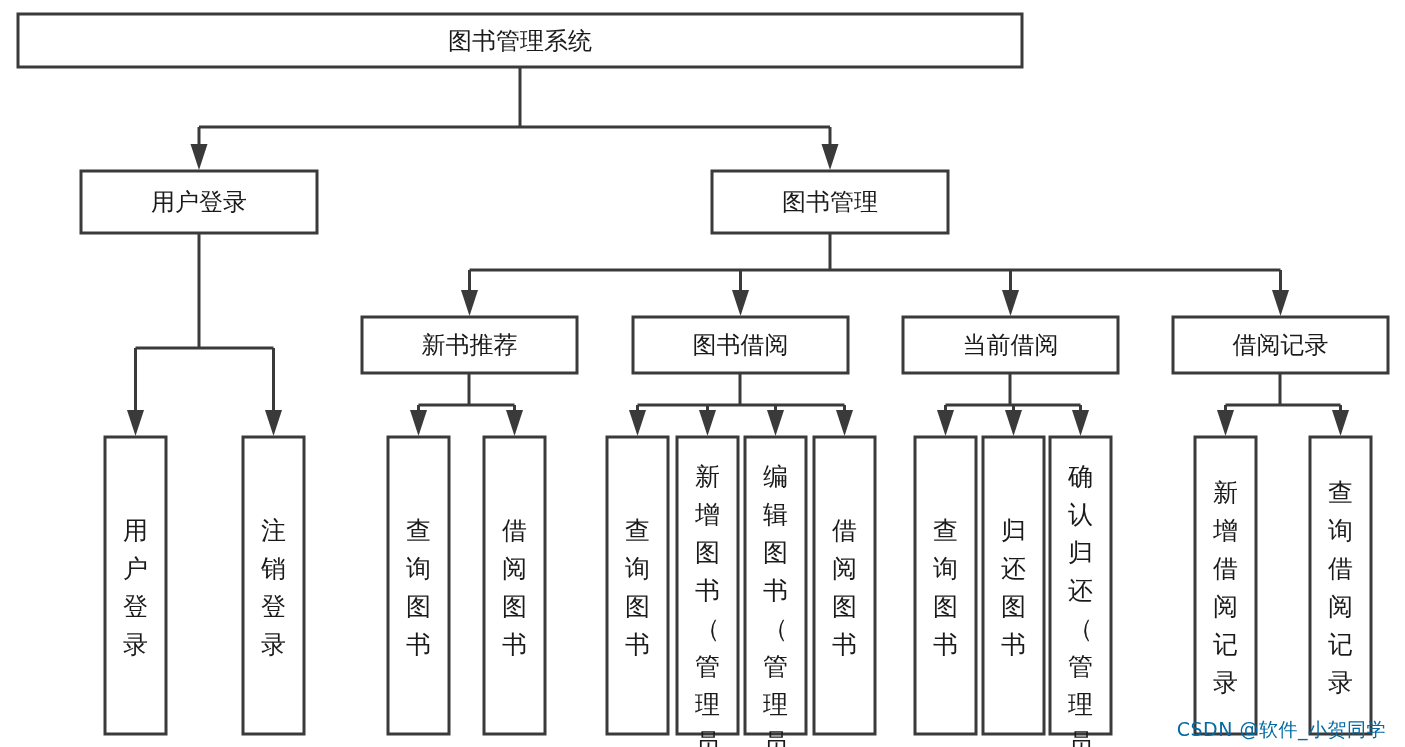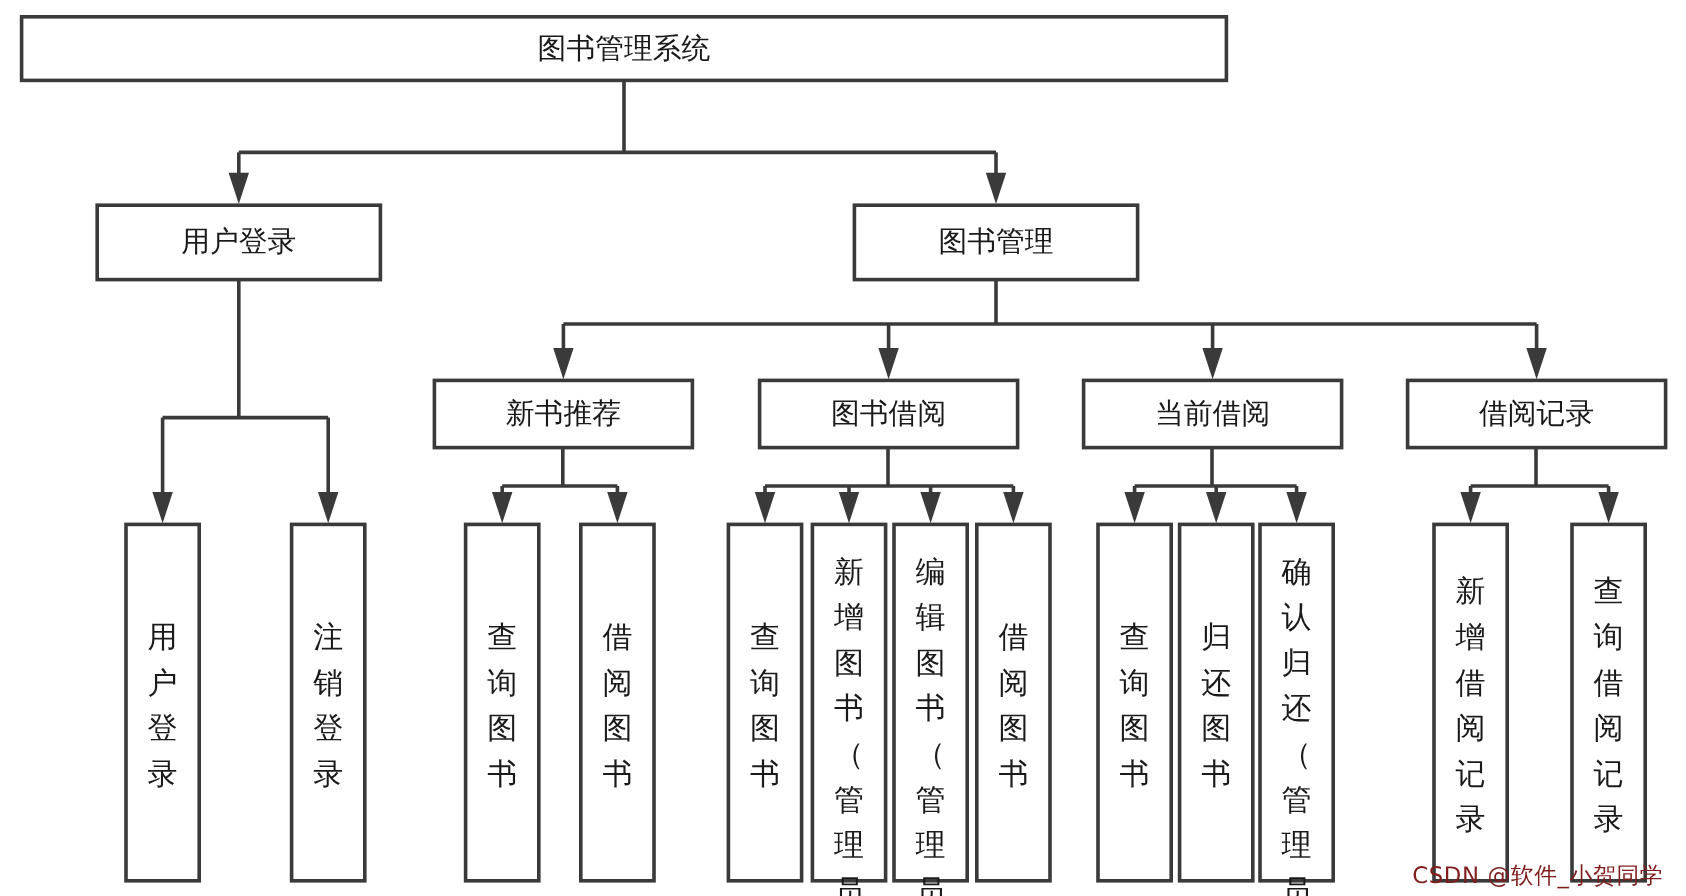--- a/index.html
+++ b/index.html
@@ -53,21 +53,21 @@
     font-family: "DejaVu Sans", "Liberation Sans", sans-serif;
     font-size: 25px;
     text-anchor: middle;
   }
   .watermark-text {
     position: absolute;
     right: 8px;
     bottom: 4px;
     font-family: "DejaVu Sans", "Liberation Sans", sans-serif;
     font-size: 19px;
-    color: #7f1d1d;
+    color: #0369a1;
     letter-spacing: 0.5px;
     white-space: nowrap;
     user-select: none;
   }
 </style>
 </head>
 <body>
 
 <div id="diagram-root">
   <svg class="flow-canvas" viewBox="0 0 1405 747">

